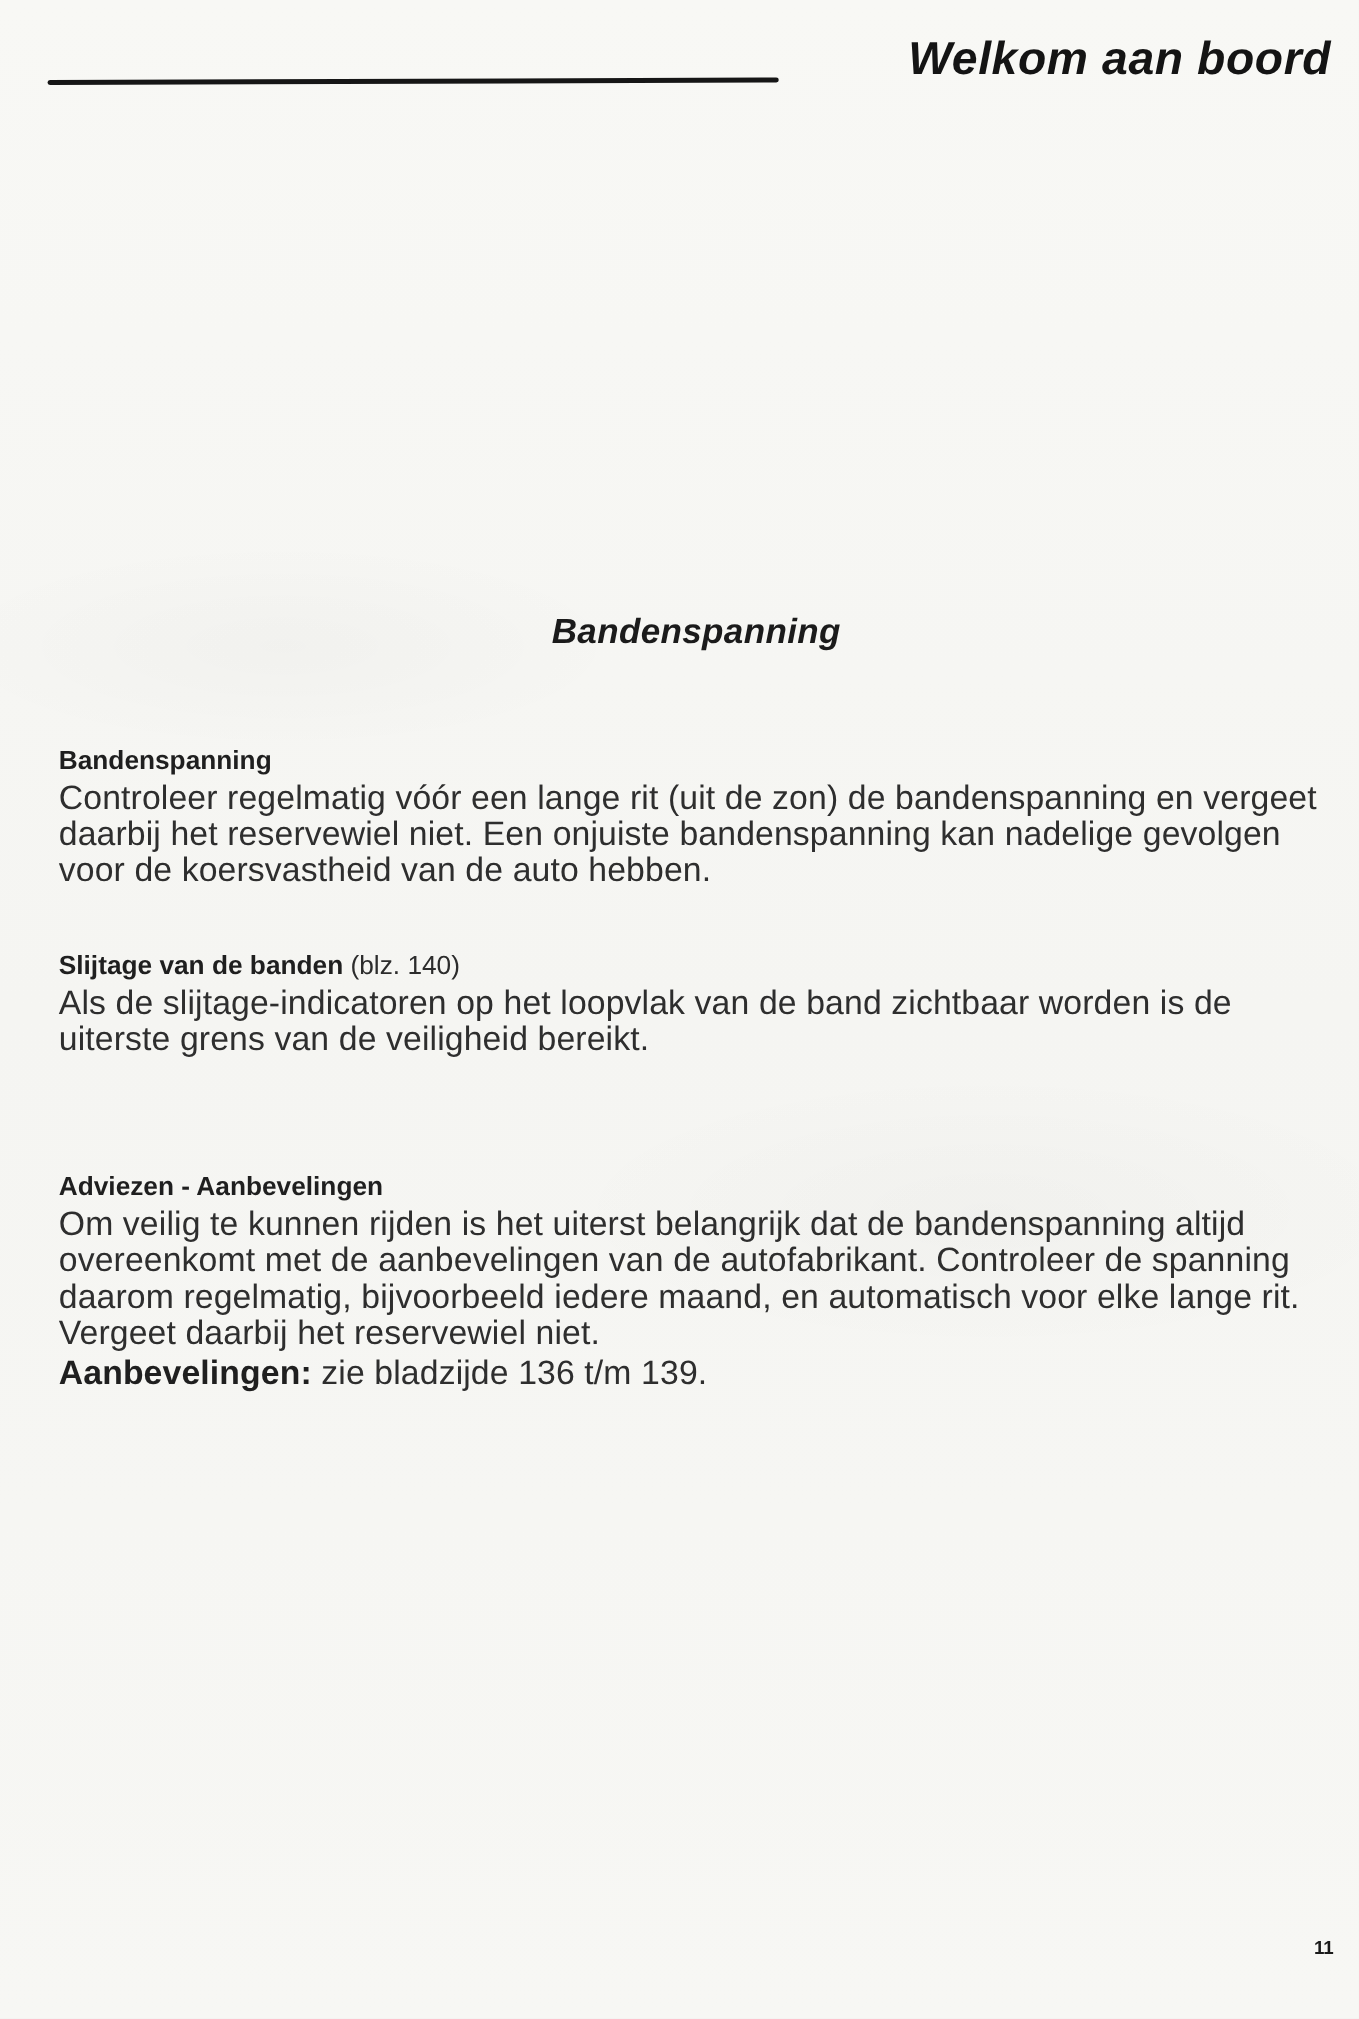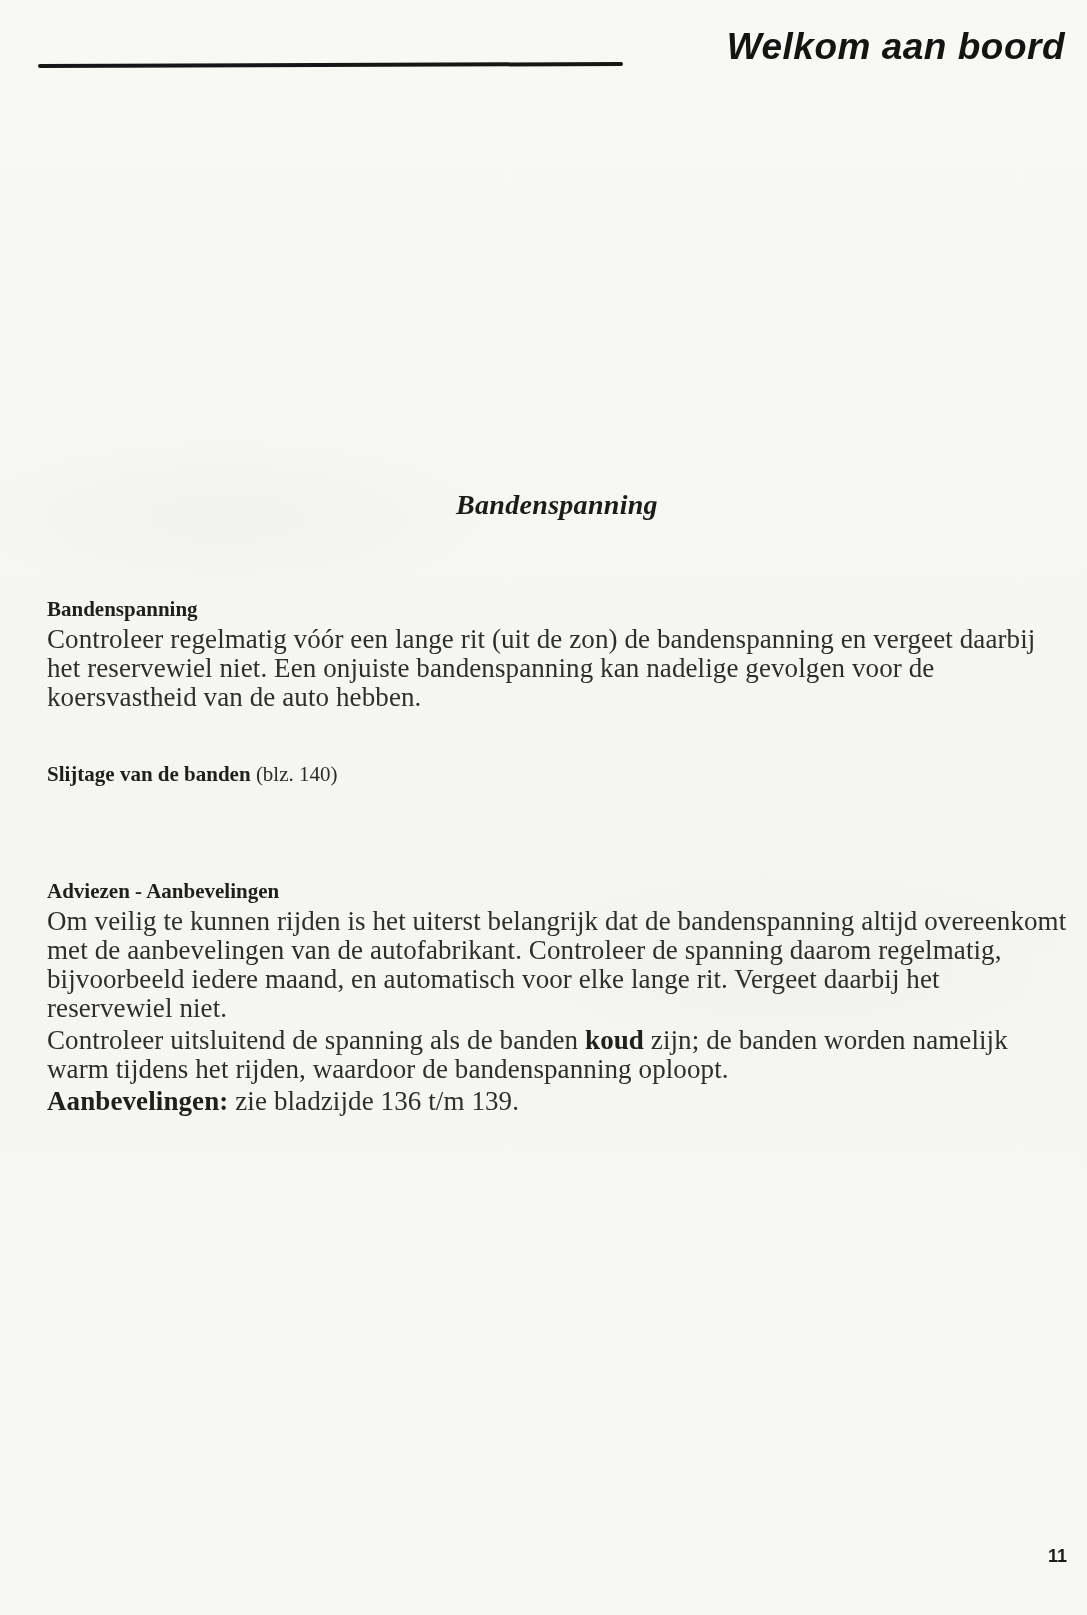--- a/index.html
+++ b/index.html
@@ -41,21 +41,20 @@
     height: 4px;
     background: #161616;
     border-radius: 2px;
     transform: rotate(-0.2deg);
   }
   .content {
     position: absolute;
     top: 0;
     left: 47px;
     right: 64px;
-    font-family: Liberation Serif, serif;
   }
   .doc-title {
     margin-top: 489px;
     text-align: center;
     font-size: 28px;
     font-weight: bold;
     font-style: italic;
     color: #1b1b1b;
     letter-spacing: 0.3px;
   }
@@ -80,21 +79,21 @@
     color: #1f1f1f;
   }
   .mt-s1 { margin-top: 76px; }
   .mt-s2 { margin-top: 50px; }
   .mt-s3 { margin-top: 92px; }
   .gap-p { margin-top: 18px; }
   .page-number {
     position: absolute;
     right: 64px;
     bottom: 48px;
-    font-size: 18px;
+    font-size: 15px;
     font-weight: bold;
     color: #1a1a1a;
   }
 </style>
 </head>
 <body>
 
 <div class="page">
 
   <div class="header-title">Welkom aan boord</div>
@@ -104,26 +103,26 @@
   <div class="content">
 
     <div class="doc-title">Bandenspanning</div>
 
     <h2 class="section-heading mt-s1">Bandenspanning</h2>
 
     <p class="body-text">Controleer regelmatig vóór een lange rit (uit de zon) de bandenspanning en vergeet daarbij het reservewiel niet. Een onjuiste bandenspanning kan nadelige gevolgen voor de koersvastheid van de auto hebben.</p>
 
     <h2 class="section-heading mt-s2"><span>Slijtage van de banden</span><span class="normal"> (blz. 140)</span></h2>
 
+    <p class="body-text">Als de slijtage-indicatoren op het loopvlak van de band zichtbaar worden is de uiterste grens van de veiligheid bereikt.</p>
 
     <h2 class="section-heading mt-s3">Adviezen - Aanbevelingen</h2>
 
     <p class="body-text">Om veilig te kunnen rijden is het uiterst belangrijk dat de bandenspanning altijd overeenkomt met de aanbevelingen van de autofabrikant. Controleer de spanning daarom regelmatig, bijvoorbeeld iedere maand, en automatisch voor elke lange rit. Vergeet daarbij het reservewiel niet.</p>
 
-    <p class="body-text gap-p"><span>Controleer uitsluitend de spanning als de banden </span><b>koud</b><span> zijn; de banden worden namelijk warm tijdens het rijden, waardoor de bandenspanning oploopt.</span></p>
 
 
     <p class="body-text gap-p"><b>Aanbevelingen:</b><span> zie bladzijde 136 t/m 139.</span></p>
 
   </div>
 
   <div class="page-number">11</div>
 
 </div>
 

